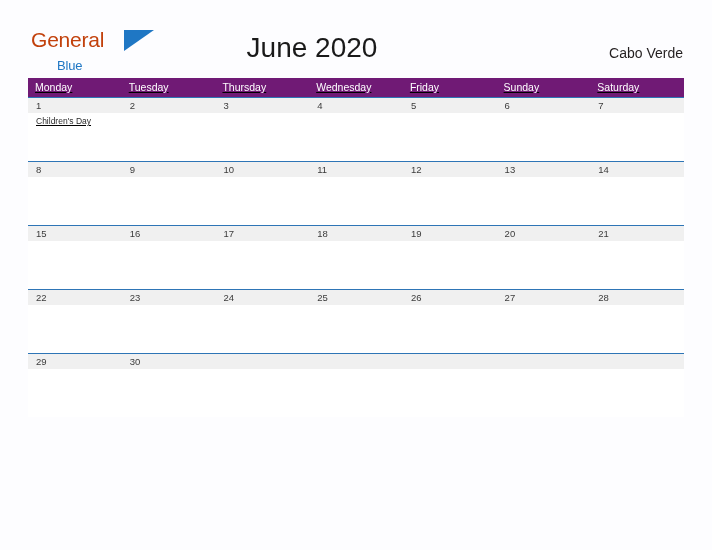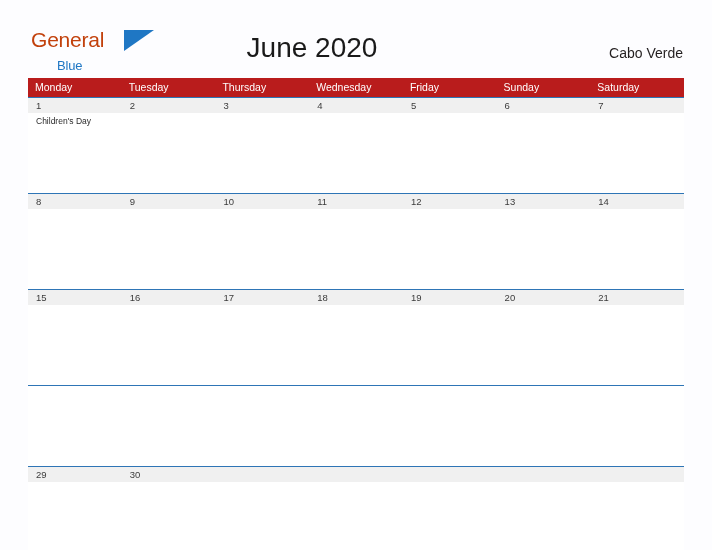--- a/index.html
+++ b/index.html
@@ -92,21 +92,22 @@
     position: absolute;
     left: 28px;
     top: 78px;
     width: 656px;
   }
 
   .weekday-row {
     display: flex;
     width: 656px;
     height: 19px;
-    background: #b91c1c;
+    background: #701a75;
+    text-decoration: underline;
   }
   .weekday-cell {
     flex: 1 1 0;
     box-sizing: border-box;
     padding-left: 7px;
     font-size: 10.5px;
     color: #ffffff;
     line-height: 19px;
     white-space: nowrap;
     overflow: hidden;
@@ -133,22 +134,23 @@
     font-size: 9.5px;
     color: #3b3b3b;
     line-height: 15px;
     white-space: nowrap;
     overflow: hidden;
   }
 
   .event-band {
     display: flex;
     width: 656px;
-    height: 80px;
+    height: 48px;
     background: #c2410c;
+    text-decoration: underline;
   }
   .event-cell {
     flex: 1 1 0;
     box-sizing: border-box;
     padding: 3px 4px 0 8px;
     background: #ffffff;
     overflow: hidden;
   }
   .event-text {
     font-size: 8.5px;
@@ -254,20 +256,29 @@
         <div class="event-cell"></div>
         <div class="event-cell"></div>
         <div class="event-cell"></div>
         <div class="event-cell"></div>
         <div class="event-cell"></div>
         <div class="event-cell"></div>
       </div>
     </div>
 
     <div class="week-row">
+      <div class="date-band">
+        <div class="date-cell">22</div>
+        <div class="date-cell">23</div>
+        <div class="date-cell">24</div>
+        <div class="date-cell">25</div>
+        <div class="date-cell">26</div>
+        <div class="date-cell">27</div>
+        <div class="date-cell">28</div>
+      </div>
       <div class="event-band">
         <div class="event-cell"></div>
         <div class="event-cell"></div>
         <div class="event-cell"></div>
         <div class="event-cell"></div>
         <div class="event-cell"></div>
         <div class="event-cell"></div>
         <div class="event-cell"></div>
       </div>
     </div>

